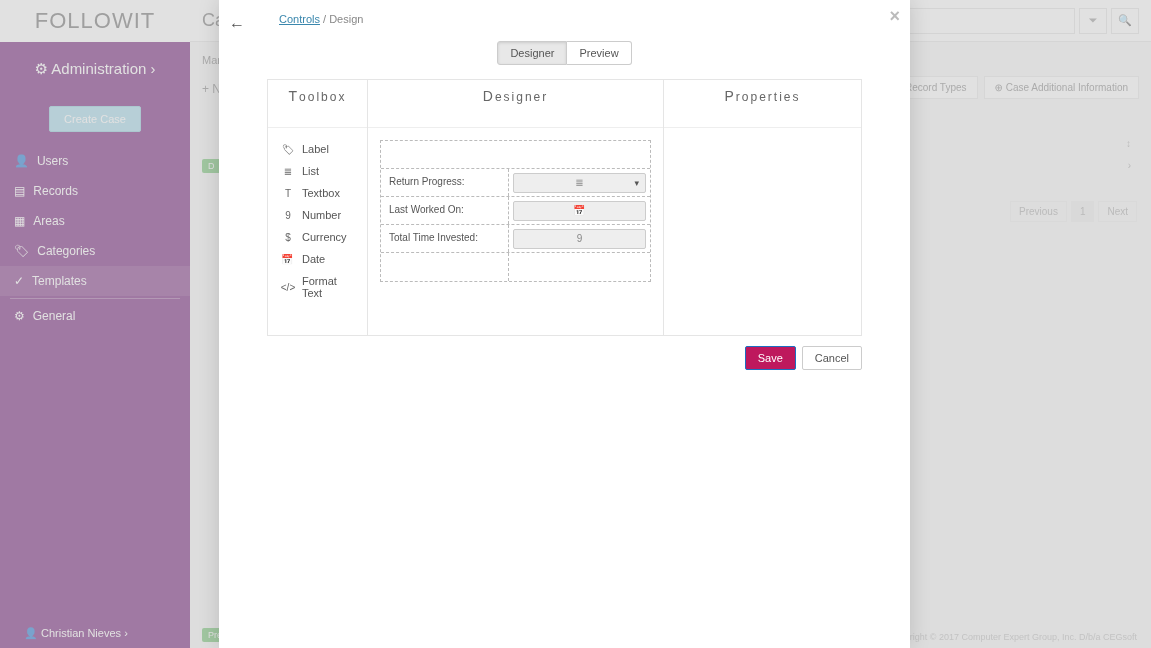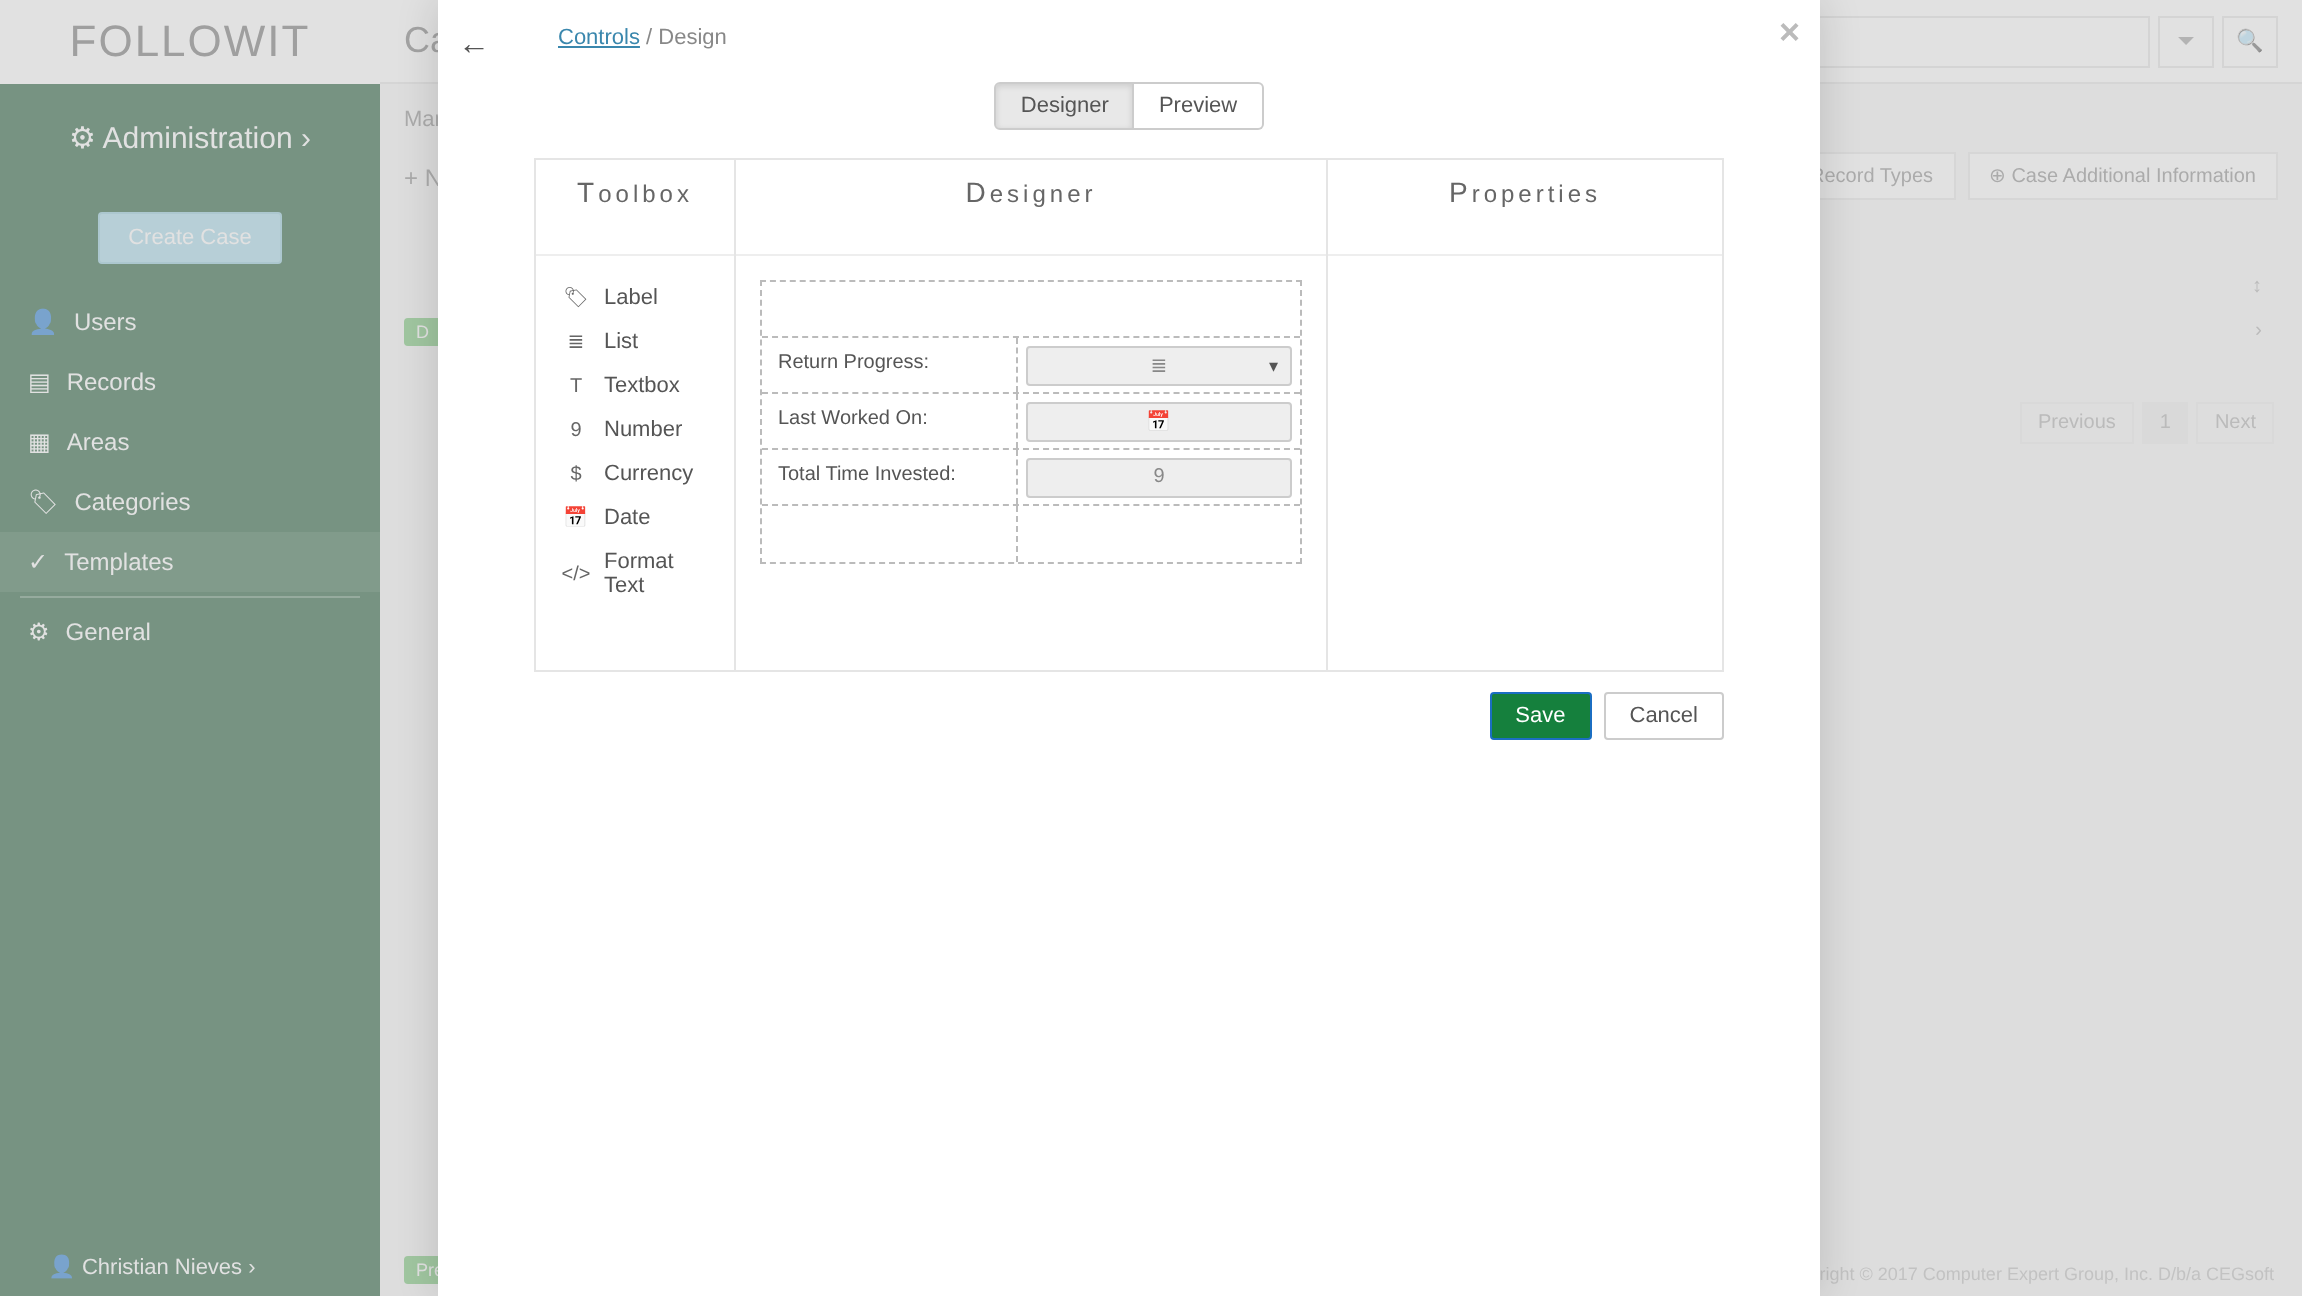--- a/index.html
+++ b/index.html
@@ -1,19 +1,19 @@
 <!DOCTYPE html>
 <html><head>
   <meta charset="utf-8">
   <style>
     * { box-sizing: border-box; margin: 0; padding: 0; }
     body { font-family: "Helvetica Neue", Arial, sans-serif; font-size: 12px; color: #555; background: #fff; width: 1151px; height: 648px; overflow: hidden; position: relative; }
     
     
-    .sidebar { position: absolute; left: 0; top: 0; width: 190px; height: 648px; background: #14532d; color: #fff; }
+    .sidebar { position: absolute; left: 0; top: 0; width: 190px; height: 648px; background: #701a75; color: #fff; }
     .logo { height: 42px; display: flex; align-items: center; justify-content: center; background: #fff; }
     .logo-text { font-size: 22px; letter-spacing: 1px; color: #6d6d6d; font-weight: 300; }
     .admin-header { padding: 18px 10px; text-align: center; font-size: 15px; color: #fff; cursor: pointer; }
     .create-case-wrap { text-align: center; padding: 10px 0 14px; }
     .create-case { background: #a3d7e8; border: 1px solid #8bc5d8; color: #fff; padding: 6px 14px; font-size: 11px; border-radius: 2px; cursor: pointer; }
     .nav-item { padding: 8px 14px; font-size: 12px; color: #fff; cursor: pointer; display: flex; align-items: center; gap: 8px; }
     .nav-item.active { background: rgba(255,255,255,0.1); }
     .nav-divider { border-top: 1px solid rgba(255,255,255,0.3); margin: 2px 10px; }
     .user-footer { position: absolute; bottom: 0; left: 0; width: 152px; padding: 8px 14px; font-size: 11px; text-align: center; color: #fff; cursor: pointer; }
     
@@ -67,21 +67,21 @@
     .field-table { border: 1px dashed #bbb; }
     .field-row { display: flex; border-bottom: 1px dashed #bbb; min-height: 28px; }
     .field-row:last-child { border-bottom: none; }
     .field-label { width: 128px; padding: 7px 8px; font-size: 10px; color: #555; border-right: 1px dashed #bbb; }
     .field-control { flex: 1; padding: 3px 4px; display: flex; align-items: center; }
     .ctrl-box { flex: 1; height: 20px; border: 1px solid #ccc; background: #eee; border-radius: 2px; display: flex; align-items: center; justify-content: center; color: #888; font-size: 10px; position: relative; }
     .ctrl-sel::after { content: "▾"; position: absolute; right: 6px; font-size: 9px; color: #555; }
     
     .modal-actions { display: flex; justify-content: flex-end; gap: 6px; padding: 10px 48px 0 0; }
     .btn { padding: 5px 12px; font-size: 11px; border-radius: 2px; cursor: pointer; border: 1px solid #ccc; background: #fff; color: #555; }
-    .btn.primary { background: #15803d; border-color: #1b6ec2; color: #fff; }
+    .btn.primary { background: #be185d; border-color: #1b6ec2; color: #fff; }
     
     .icon { font-style: normal; }
   </style>
 </head>
 <body>
 
 <div class="sidebar">
   <div class="logo">
     <span class="logo-text">FOLLOWIT</span>
   </div>

